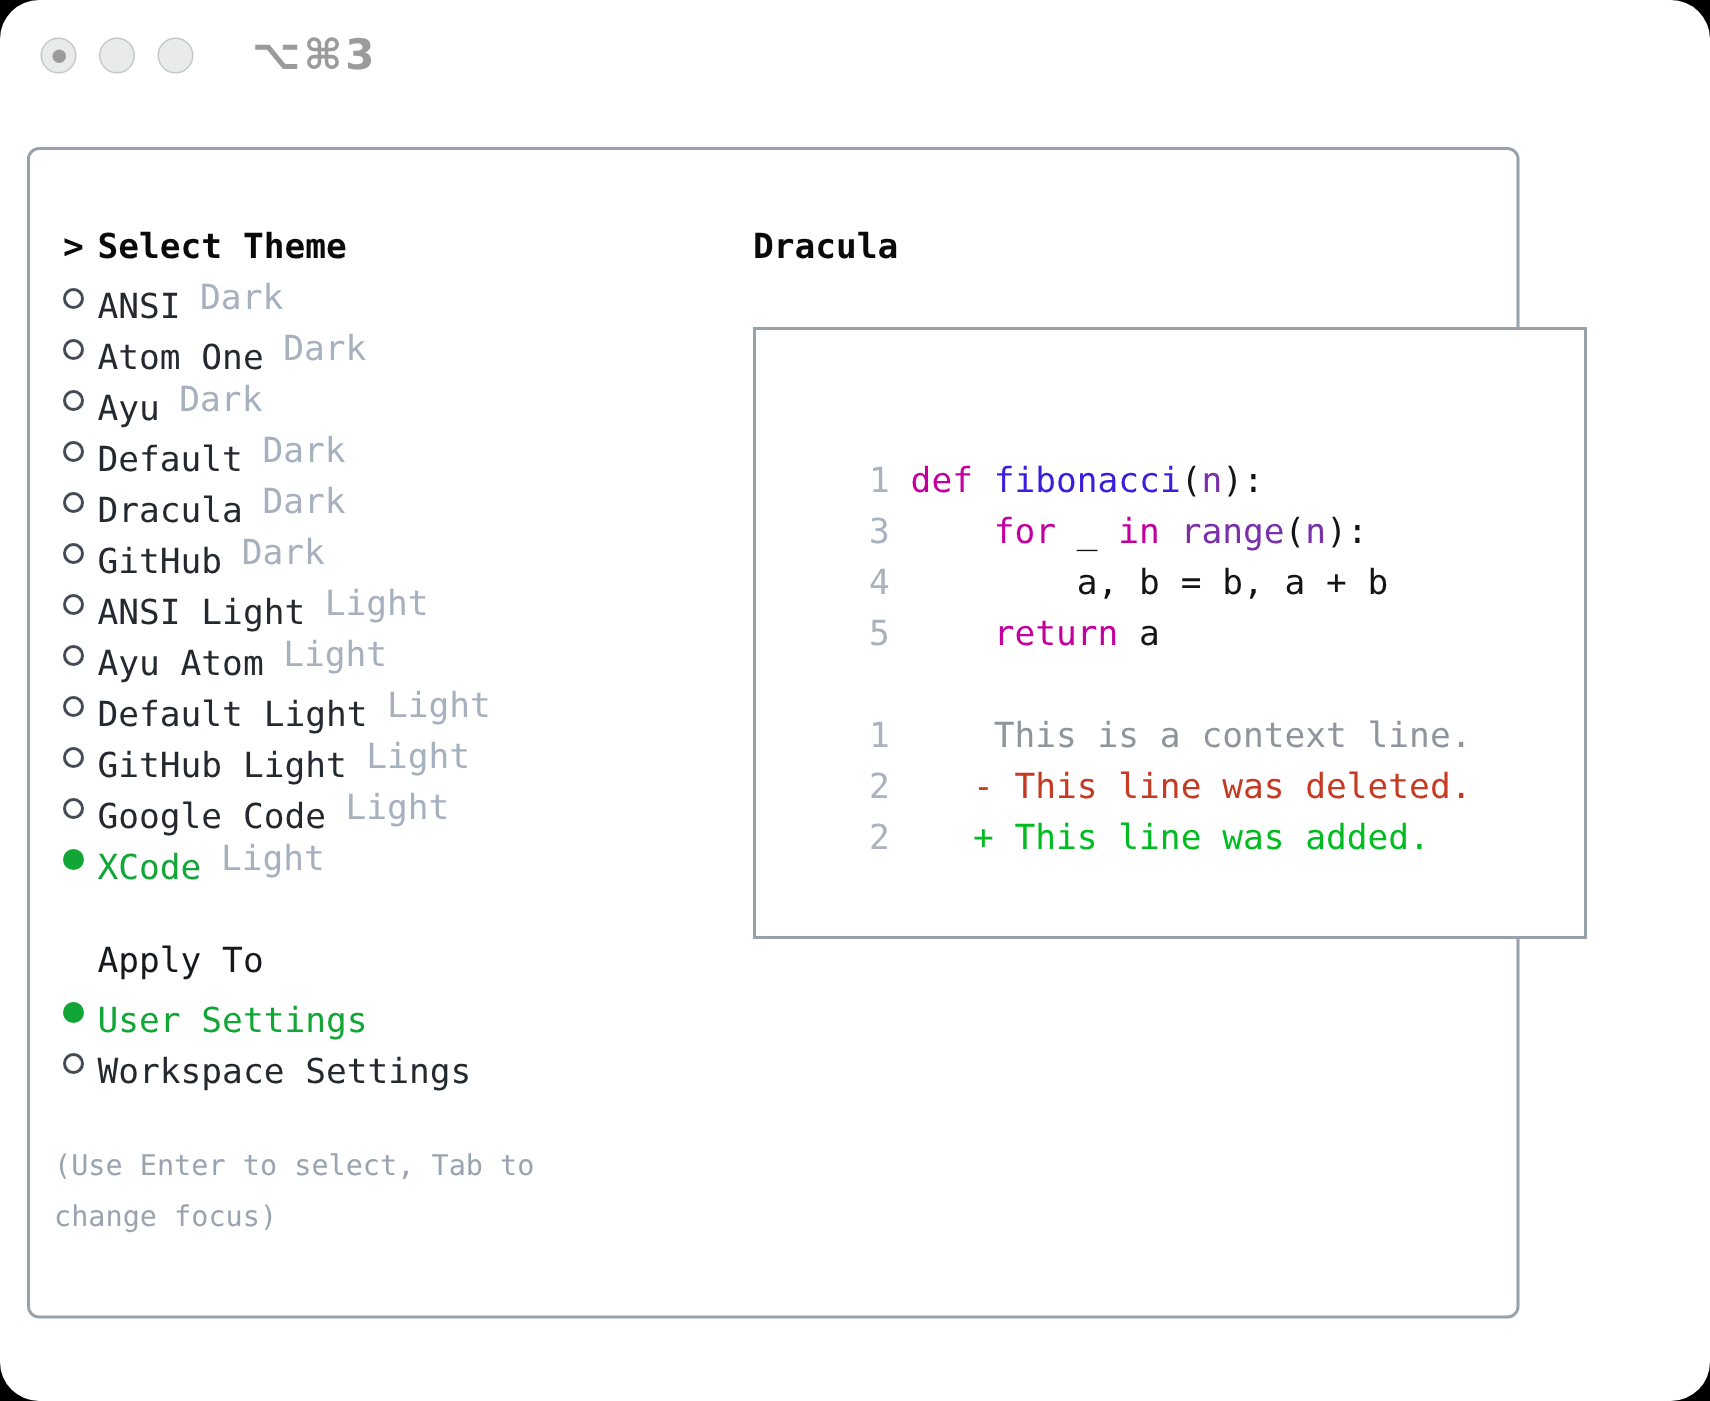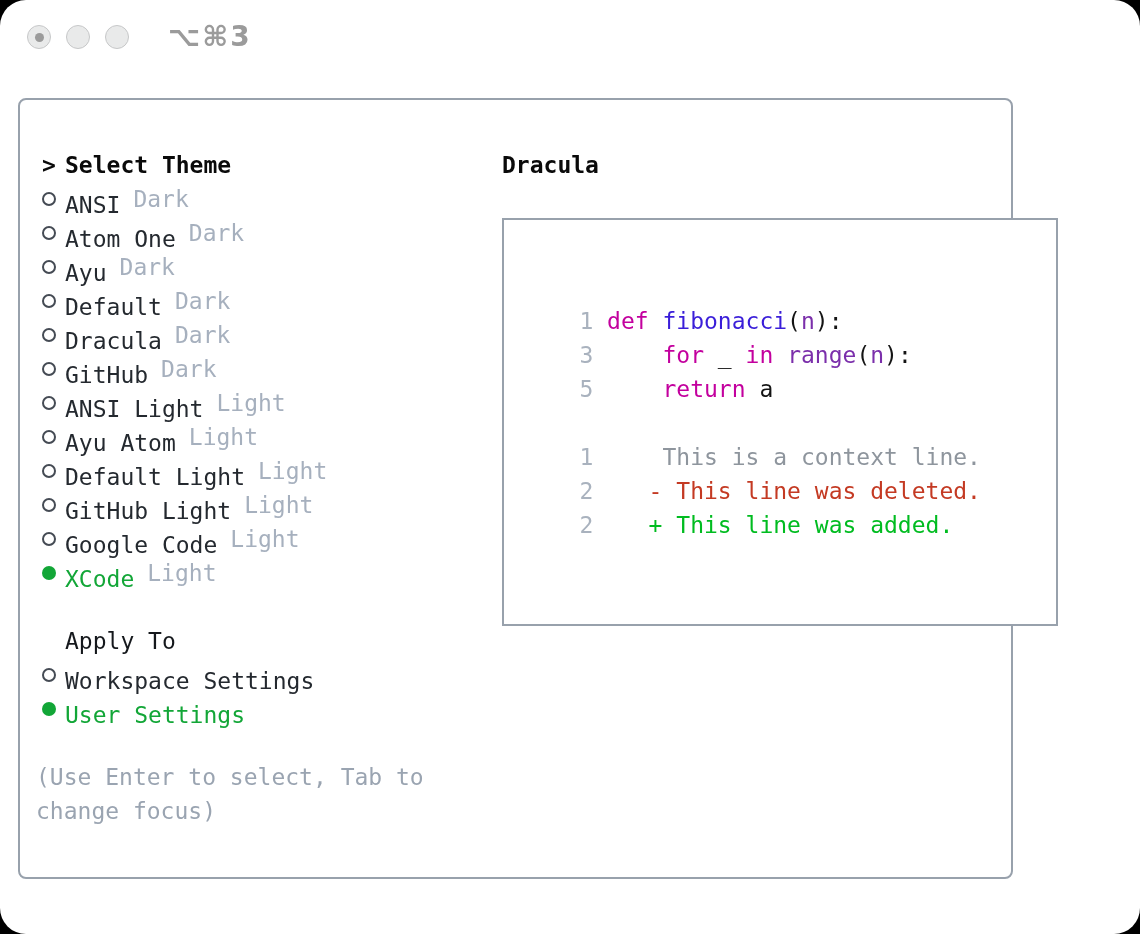--- a/index.html
+++ b/index.html
@@ -41,21 +41,21 @@
   }
   .option .opt-label{color:var(--text-dark,#24292f);white-space:pre;margin-top:12px;}
   .option .opt-variant{color:var(--muted-variant,#a6b0be);margin-left:13px;white-space:pre;}
   .option.selected .opt-label{color:var(--accent-green,#12a637);}
   .option.selected .radio{
     width:14px;height:14px;border:none;background:var(--accent-green,#12a637);
   }
   .subheading{color:#15181c;}
   .spacer{height:34px;}
   .hint{
-    margin-left:-6px;margin-top:34px;font-size:23px;line-height:34px;
+    margin-left:-6px;margin-top:34px;font-size:19px;line-height:34px;
     color:var(--hint-gray,#9aa4b1);white-space:pre-line;
   }
   
   .right{position:absolute;left:482px;top:48px;}
   .preview-box{
     margin-top:36px;width:556px;height:408px;box-sizing:border-box;
     border:2px solid var(--panel-border,#98a1ac);
     padding:50px 0 0 20px;overflow:hidden;background:#fff;
   }
   .code-line{height:34px;line-height:34px;font-size:23px;white-space:pre;}
@@ -197,33 +197,33 @@
 </div>
 
       <div class="spacer"></div>
 
       <div class="row">
         <span class="marker"></span>
         <span class="subheading">Apply To</span>
       </div>
 
       <div id="apply-list">
+  <div class="row option selected">
+    <span class="marker">
+      <span class="radio"></span>
+    </span>
+    <span class="opt-label">User Settings</span>
+
+  </div>
+
   <div class="row option">
     <span class="marker">
       <span class="radio"></span>
     </span>
     <span class="opt-label">Workspace Settings</span>
-
-  </div>
-
-  <div class="row option selected">
-    <span class="marker">
-      <span class="radio"></span>
-    </span>
-    <span class="opt-label">User Settings</span>
 
   </div>
 </div>
 
       <div class="hint">(Use Enter to select, Tab to
 change focus)</div>
     </div>
 
     <div class="right">
       <div class="heading">Dracula</div>
@@ -231,20 +231,23 @@
         <div id="code-lines">
   <div class="code-line">
     <span class="ln">1</span><span class="code-tokens"><span class="tok-keyword">def</span><span class="tok-plain"> </span><span class="tok-function">fibonacci</span><span class="tok-plain">(</span><span class="tok-param">n</span><span class="tok-plain">):</span></span>
   </div>
 
 
   <div class="code-line">
     <span class="ln">3</span><span class="code-tokens"><span class="tok-plain">    </span><span class="tok-keyword">for</span><span class="tok-plain"> _ </span><span class="tok-keyword">in</span><span class="tok-plain"> </span><span class="tok-builtin">range</span><span class="tok-plain">(</span><span class="tok-param">n</span><span class="tok-plain">):</span></span>
   </div>
 
+  <div class="code-line">
+    <span class="ln">4</span><span class="code-tokens"><span class="tok-plain">        a, b = b, a + b</span></span>
+  </div>
 
   <div class="code-line">
     <span class="ln">5</span><span class="code-tokens"><span class="tok-plain">    </span><span class="tok-keyword">return</span><span class="tok-plain"> a</span></span>
   </div>
 </div>
         <div class="blank-line"></div>
         <div id="diff-lines">
   <div class="code-line">
     <span class="ln">1</span><span class="code-tokens diff-context">    This is a context line.</span>
   </div>

